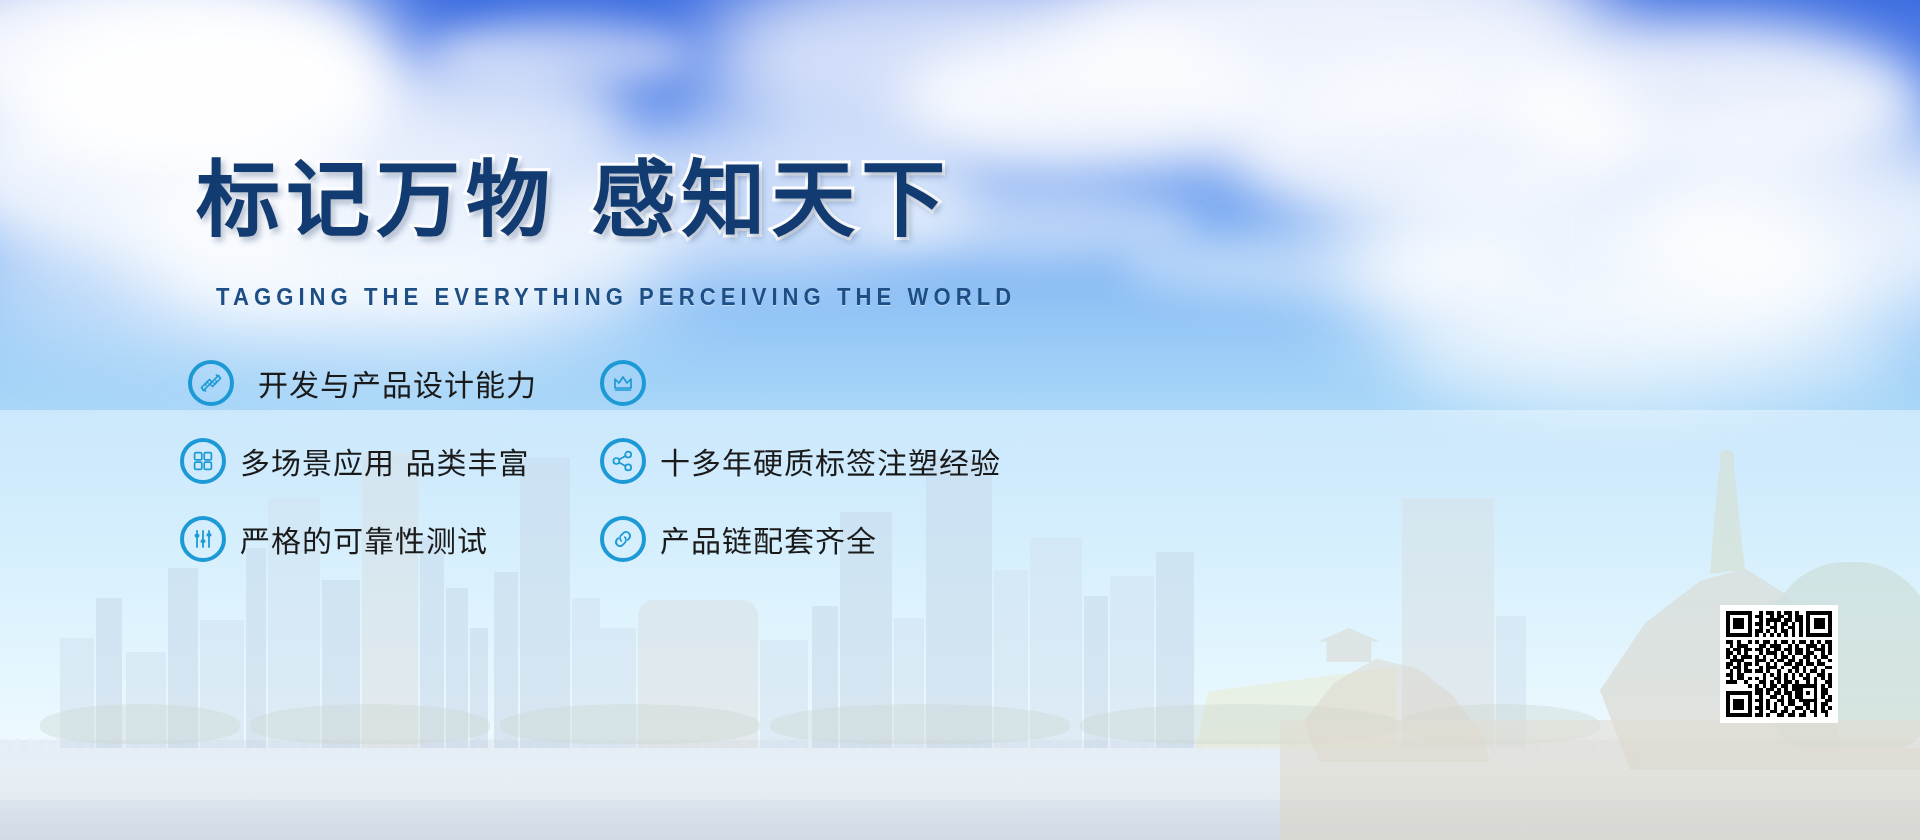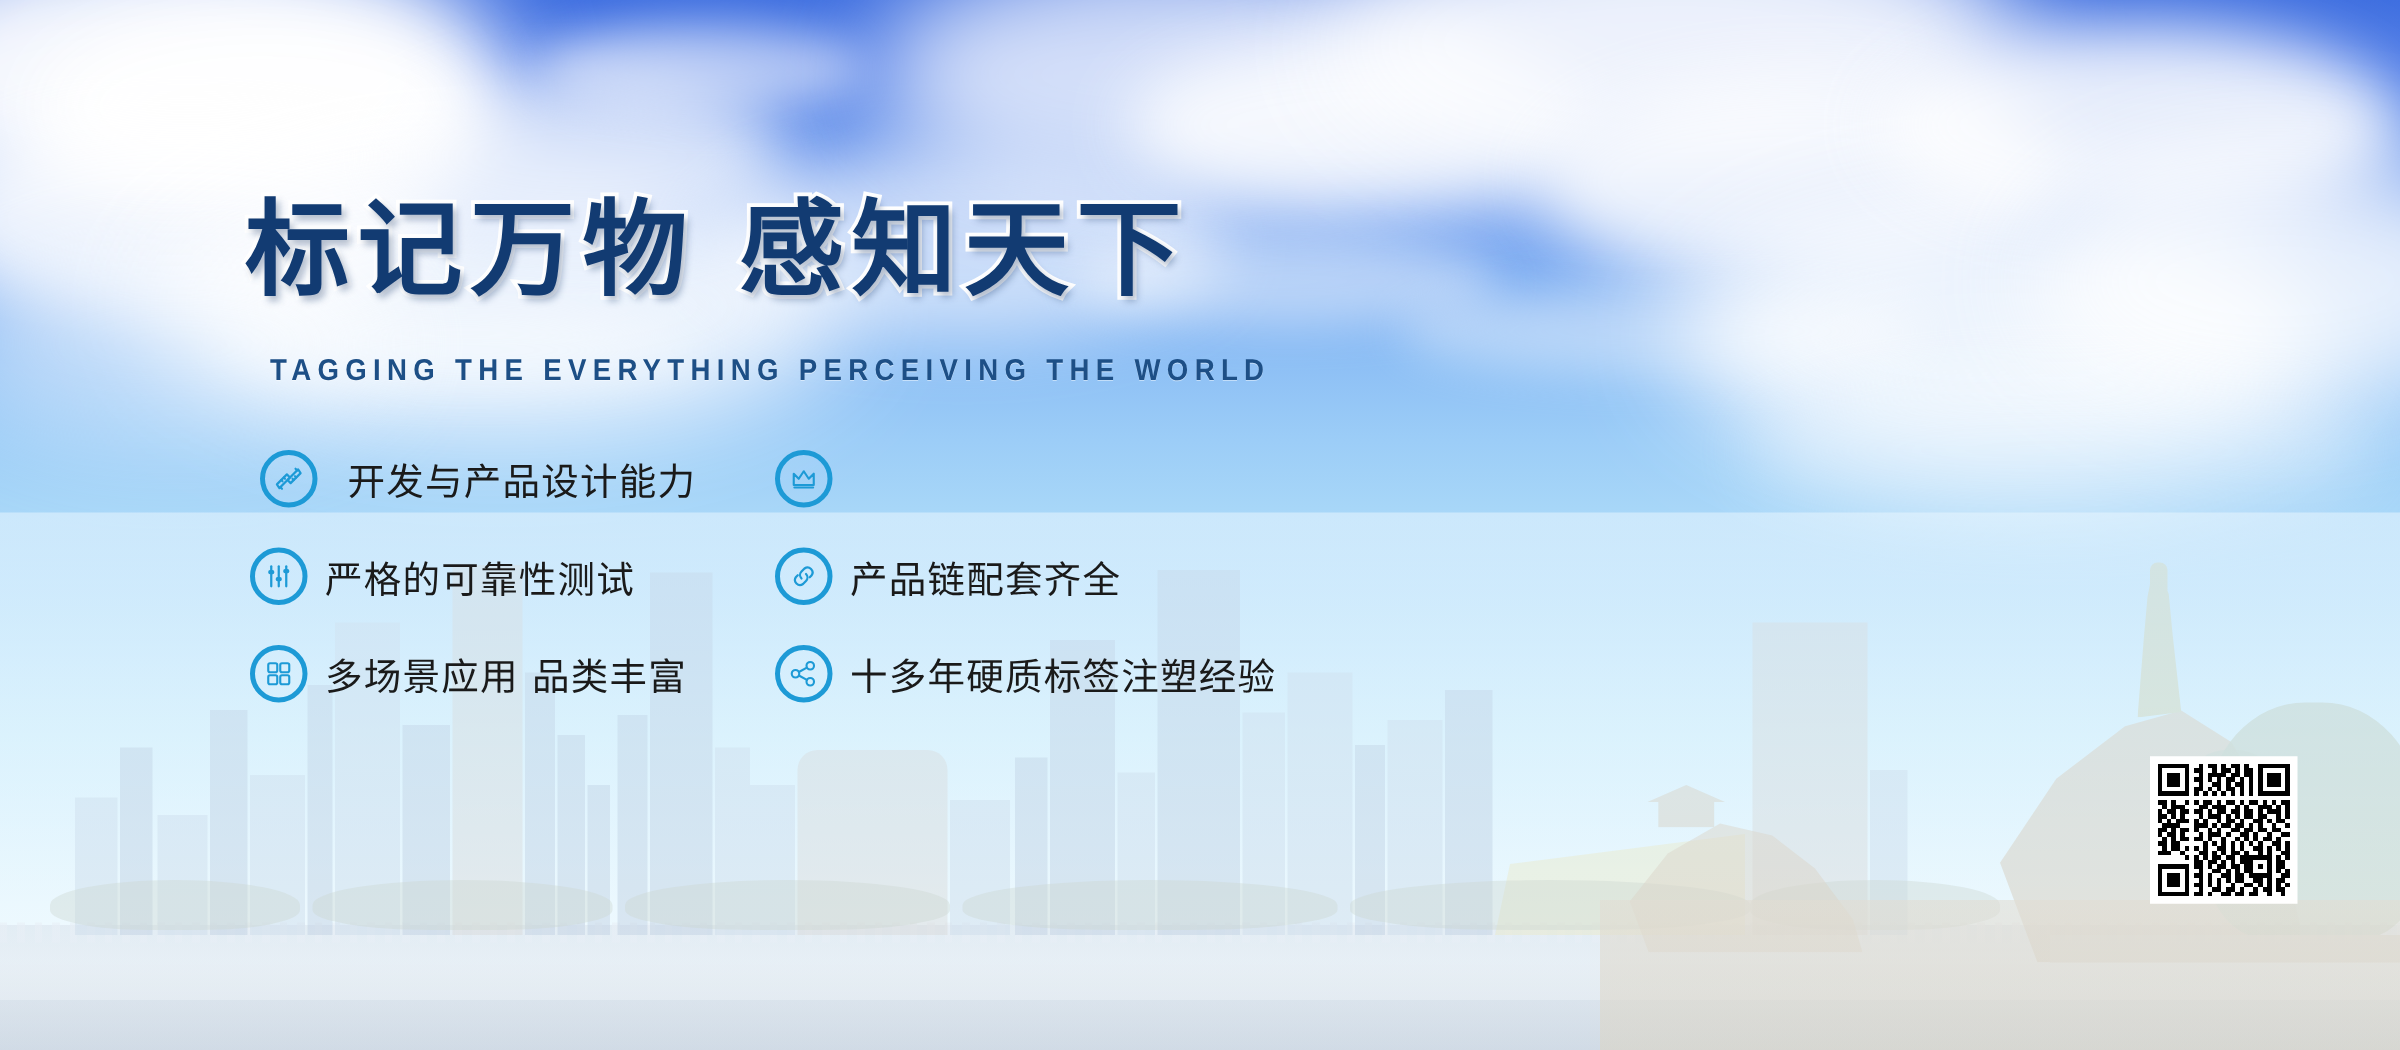--- a/index.html
+++ b/index.html
@@ -85,21 +85,21 @@
     font-weight:bold;
     font-size:24px;
     letter-spacing:5.5px;
     color:#1d4f86;
     transform:scaleX(.92);
     transform-origin:left center;
     white-space:nowrap;
     text-shadow:0 1px 0 rgba(255,255,255,.45);
   }
 
-  .features{position:absolute;left:200px;top:352px;width:1100px;}
+  .features{position:absolute;left:180px;top:352px;width:1100px;}
   .frow{display:flex;align-items:flex-start;height:78px;}
   .fcol-l{width:420px;flex:0 0 420px;}
   .fcol-r{flex:1;}
   .fitem{display:flex;align-items:center;height:62px;}
   .ficon{
     flex:0 0 auto;
     width:46px;height:46px;border-radius:50%;
     border:4px solid #1d9ad6;
     display:flex;align-items:center;justify-content:center;
     box-sizing:border-box;
@@ -252,49 +252,20 @@
             <span class="ficon">
               <svg viewBox="0 0 24 24" width="24" height="24" fill="none" stroke="#1d9ad6" stroke-width="1.7" stroke-linecap="round" stroke-linejoin="round">
                 <path d="M4 17 L4 8 L8 12 L12 6 L16 12 L20 8 L20 17 Z"></path>
                 <path d="M4.5 19 L19.5 19"></path>
               </svg>
             </span>
           </div>
         </div>
       </div>
 
-      <div class="frow r2">
-        <div class="fcol-l">
-          <div class="fitem">
-            <span class="ficon">
-              <svg viewBox="0 0 24 24" width="24" height="24" fill="none" stroke="#1d9ad6" stroke-width="1.8" stroke-linecap="round">
-                <path d="M6 4 L6 20"></path>
-                  <path d="M12 4 L12 20"></path>
-                  <path d="M18 4 L18 20"></path>
-                <rect x="3.6" y="7" width="4.8" height="3.4" rx="1.4" fill="#1d9ad6" stroke="none"></rect>
-                <rect x="9.6" y="12.6" width="4.8" height="3.4" rx="1.4" fill="#1d9ad6" stroke="none"></rect>
-                <rect x="15.6" y="6.2" width="4.8" height="3.4" rx="1.4" fill="#1d9ad6" stroke="none"></rect>
-              </svg>
-            </span>
-            <span class="flabel">严格的可靠性测试</span>
-          </div>
-        </div>
-        <div class="fcol-r">
-          <div class="fitem">
-            <span class="ficon">
-              <svg viewBox="0 0 24 24" width="24" height="24" fill="none" stroke="#1d9ad6" stroke-width="1.8" stroke-linecap="round" stroke-linejoin="round">
-                <path d="M10.2 13.8 a4 4 0 0 1 0 -5.6 l2.4 -2.4 a4 4 0 0 1 5.6 5.6 l-1.4 1.4"></path>
-                <path d="M13.8 10.2 a4 4 0 0 1 0 5.6 l-2.4 2.4 a4 4 0 0 1 -5.6 -5.6 l1.4 -1.4"></path>
-              </svg>
-            </span>
-            <span class="flabel">产品链配套齐全</span>
-          </div>
-        </div>
-      </div>
-
       <div class="frow r3">
         <div class="fcol-l">
           <div class="fitem">
             <span class="ficon">
               <svg viewBox="0 0 24 24" width="24" height="24" fill="none" stroke="#1d9ad6" stroke-width="1.7" stroke-linejoin="round">
                 <rect x="3.6" y="3.6" width="7.2" height="7.2" rx="1.4"></rect>
                 <rect x="13.2" y="3.6" width="7.2" height="7.2" rx="1.4"></rect>
                 <rect x="3.6" y="13.2" width="7.2" height="7.2" rx="1.4"></rect>
                 <rect x="13.2" y="13.2" width="7.2" height="7.2" rx="1.4"></rect>
               </svg>
@@ -307,20 +278,49 @@
             <span class="ficon">
               <svg viewBox="0 0 24 24" width="24" height="24" fill="none" stroke="#1d9ad6" stroke-width="1.7" stroke-linecap="round">
                 <circle cx="17.2" cy="5.6" r="3"></circle>
                 <circle cx="5.4" cy="12" r="3"></circle>
                 <circle cx="17.2" cy="18.4" r="3"></circle>
                 <path d="M8.1 10.6 L14.5 7.1"></path>
                 <path d="M8.1 13.4 L14.5 16.9"></path>
               </svg>
             </span>
             <span class="flabel">十多年硬质标签注塑经验</span>
+          </div>
+        </div>
+      </div>
+
+      <div class="frow r2">
+        <div class="fcol-l">
+          <div class="fitem">
+            <span class="ficon">
+              <svg viewBox="0 0 24 24" width="24" height="24" fill="none" stroke="#1d9ad6" stroke-width="1.8" stroke-linecap="round">
+                <path d="M6 4 L6 20"></path>
+                  <path d="M12 4 L12 20"></path>
+                  <path d="M18 4 L18 20"></path>
+                <rect x="3.6" y="7" width="4.8" height="3.4" rx="1.4" fill="#1d9ad6" stroke="none"></rect>
+                <rect x="9.6" y="12.6" width="4.8" height="3.4" rx="1.4" fill="#1d9ad6" stroke="none"></rect>
+                <rect x="15.6" y="6.2" width="4.8" height="3.4" rx="1.4" fill="#1d9ad6" stroke="none"></rect>
+              </svg>
+            </span>
+            <span class="flabel">严格的可靠性测试</span>
+          </div>
+        </div>
+        <div class="fcol-r">
+          <div class="fitem">
+            <span class="ficon">
+              <svg viewBox="0 0 24 24" width="24" height="24" fill="none" stroke="#1d9ad6" stroke-width="1.8" stroke-linecap="round" stroke-linejoin="round">
+                <path d="M10.2 13.8 a4 4 0 0 1 0 -5.6 l2.4 -2.4 a4 4 0 0 1 5.6 5.6 l-1.4 1.4"></path>
+                <path d="M13.8 10.2 a4 4 0 0 1 0 5.6 l-2.4 2.4 a4 4 0 0 1 -5.6 -5.6 l1.4 -1.4"></path>
+              </svg>
+            </span>
+            <span class="flabel">产品链配套齐全</span>
           </div>
         </div>
       </div>
 
     </div>
 
     <div class="qrbox">
       <svg viewBox="0 0 29 29" shape-rendering="crispEdges" aria-hidden="true">
         <rect width="29" height="29" fill="#ffffff"></rect>
         <g fill="#000000">

